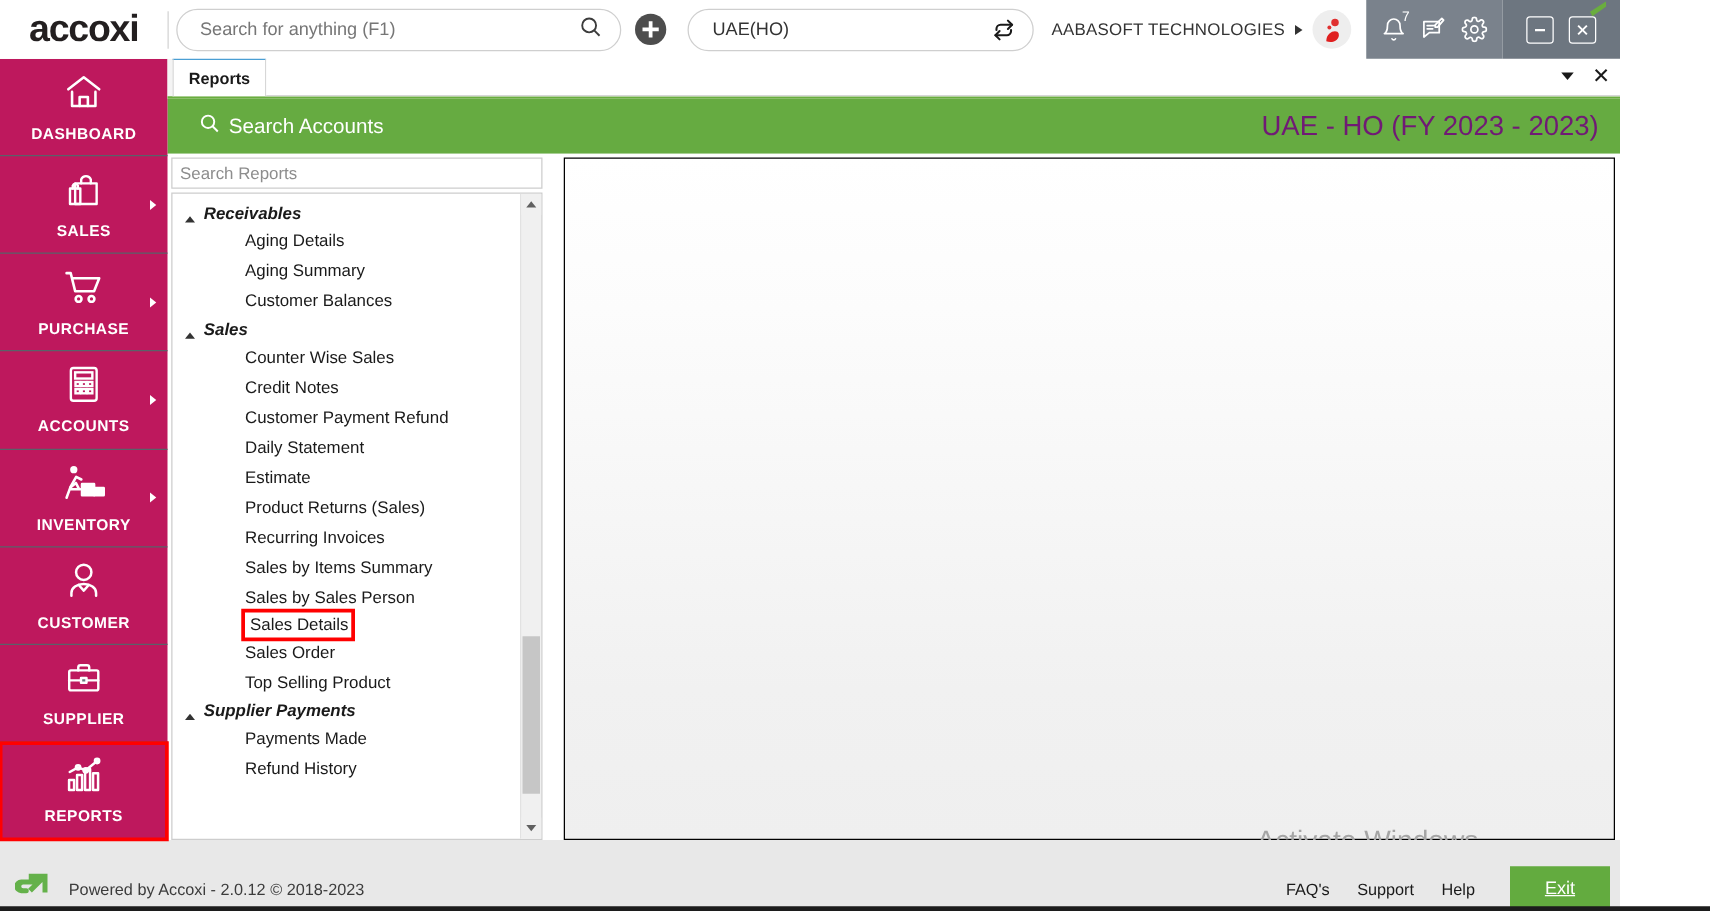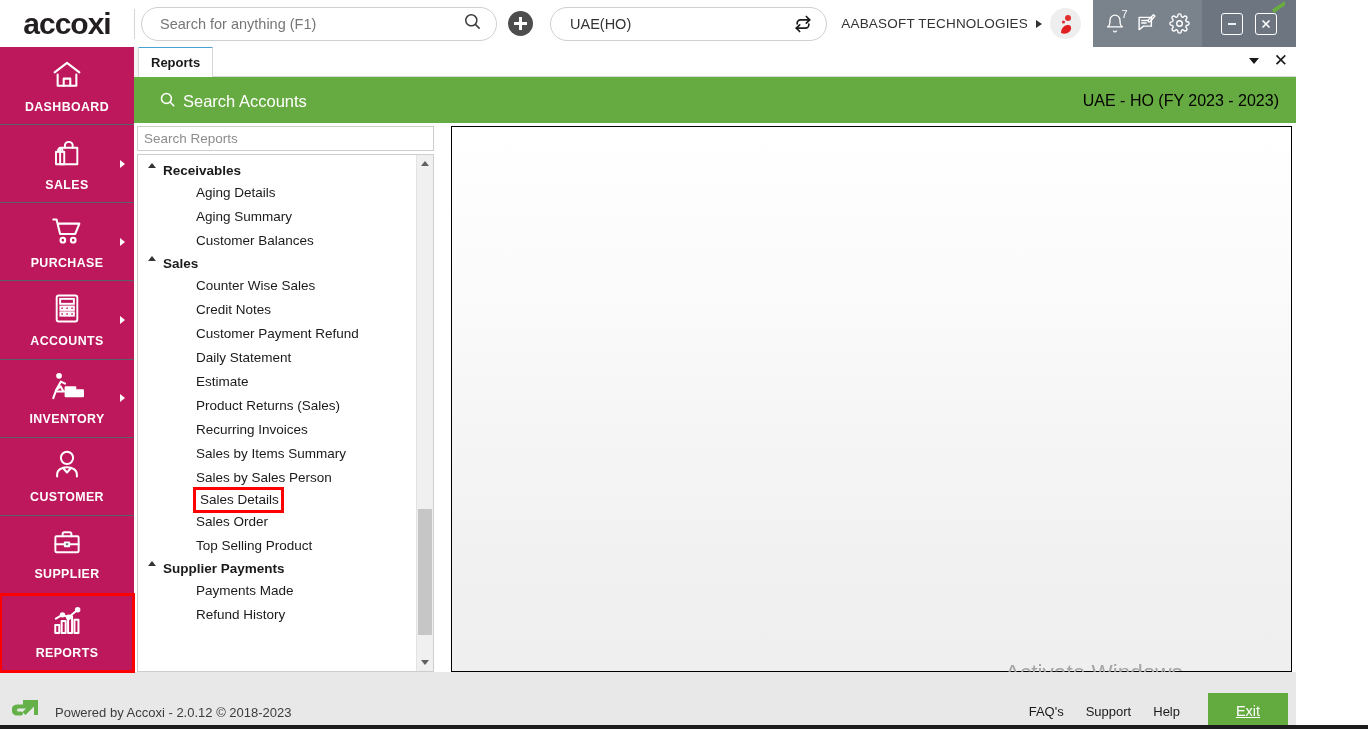--- a/index.html
+++ b/index.html
@@ -194,21 +194,21 @@
     height: 44px; min-height: 44px;
     background: #66ab41;
     display: flex; align-items: center;
     padding: 0 17px 0 25px;
     color: #ffffff;
   }
   .greenbar .gb-title {
     font-size: 16.5px; color: #ffffff; margin-left: 7px;
   }
   .greenbar .gb-right {
-    margin-left: auto; font-size: 16px; color: #000000;
+    margin-left: auto; font-size: 22px; color: #701a75;
   }
 
   .workarea {
     flex: 1; min-height: 0;
     display: flex;
     background: #ffffff;
     padding: 3px 4px 0 3px;
     gap: 17px;
   }
 
@@ -238,24 +238,25 @@
     display: flex;
     position: relative;
     overflow: hidden;
   }
   .tree {
     flex: 1; min-width: 0;
     padding: 5px 0 0 0;
     overflow: hidden;
   }
   .tree-group {
-    display: flex; align-items: flex-start; gap: 7px;
+    display: flex; align-items: flex-end; gap: 7px;
     padding: 3px 0 3px 10px;
     font-size: 13.5px; font-weight: bold; color: #1a1a1a;
     cursor: pointer;
+    font-style: italic;
   }
   .caret-up {
     width: 0; height: 0;
     border-bottom: 5px solid #333;
     border-left: 4.5px solid transparent;
     border-right: 4.5px solid transparent;
   }
   .tree-leaf {
     padding: 3px 0 3px 58px;
     font-size: 13.5px; color: #1a1a1a;

